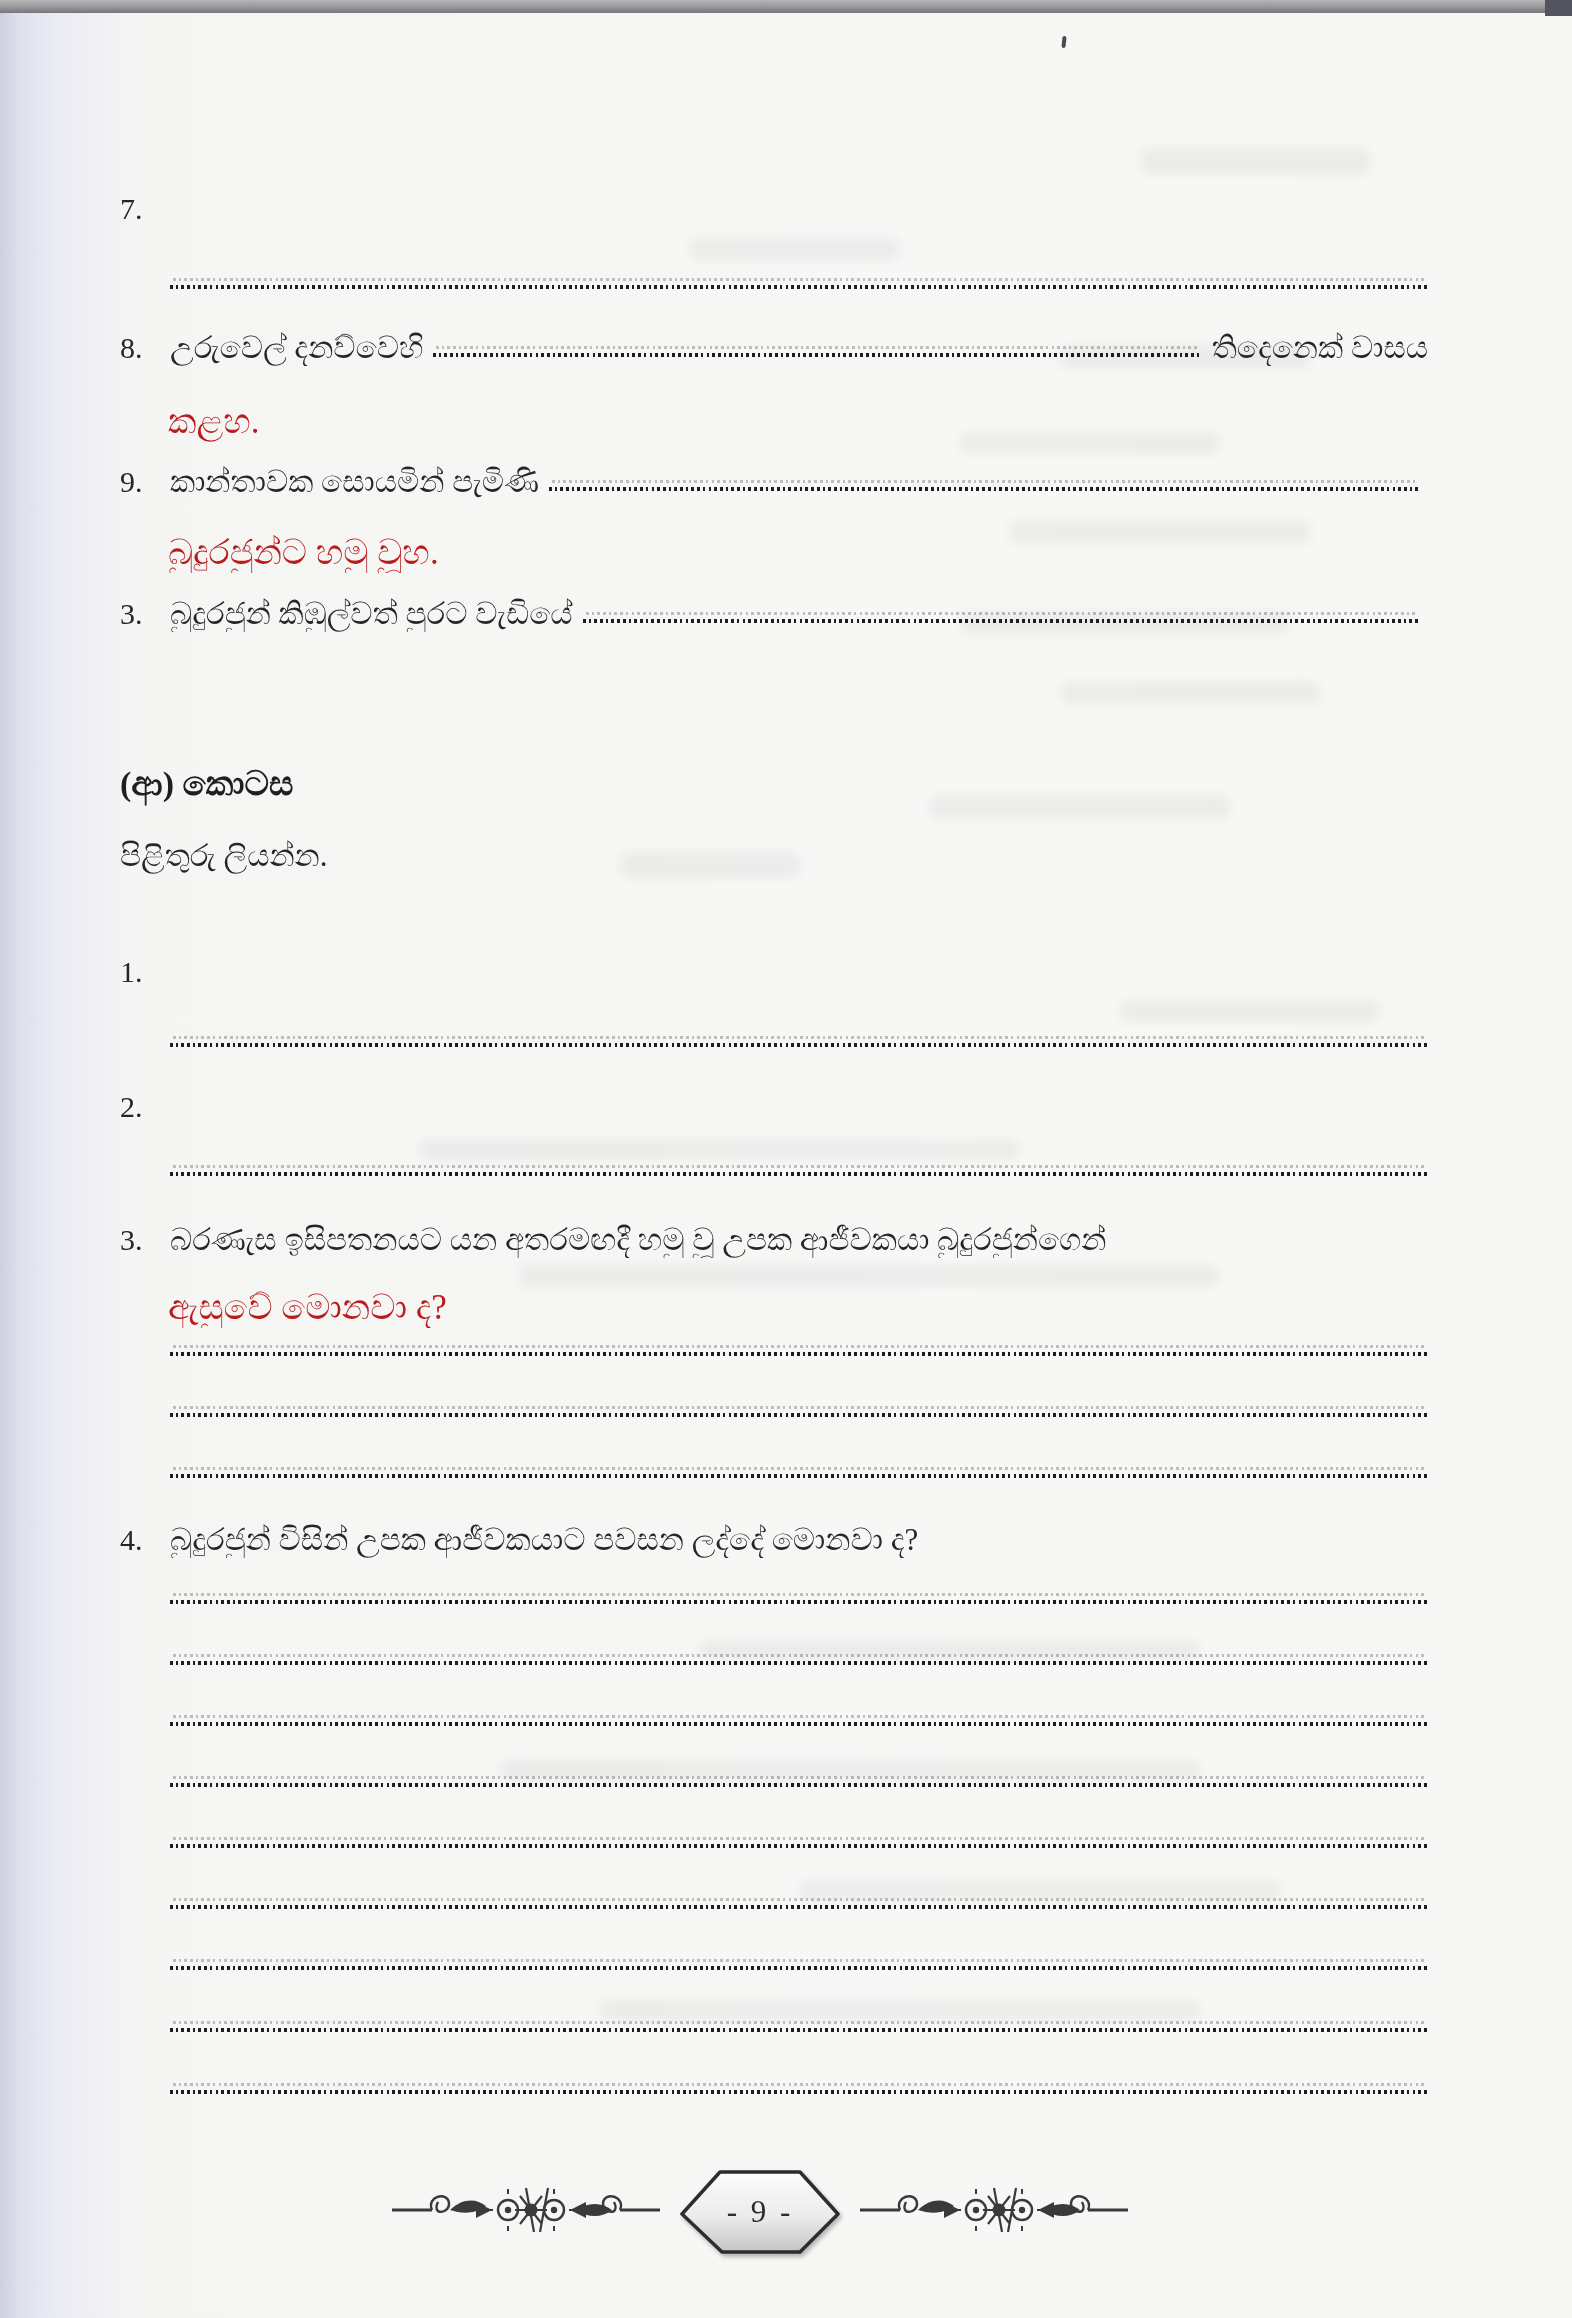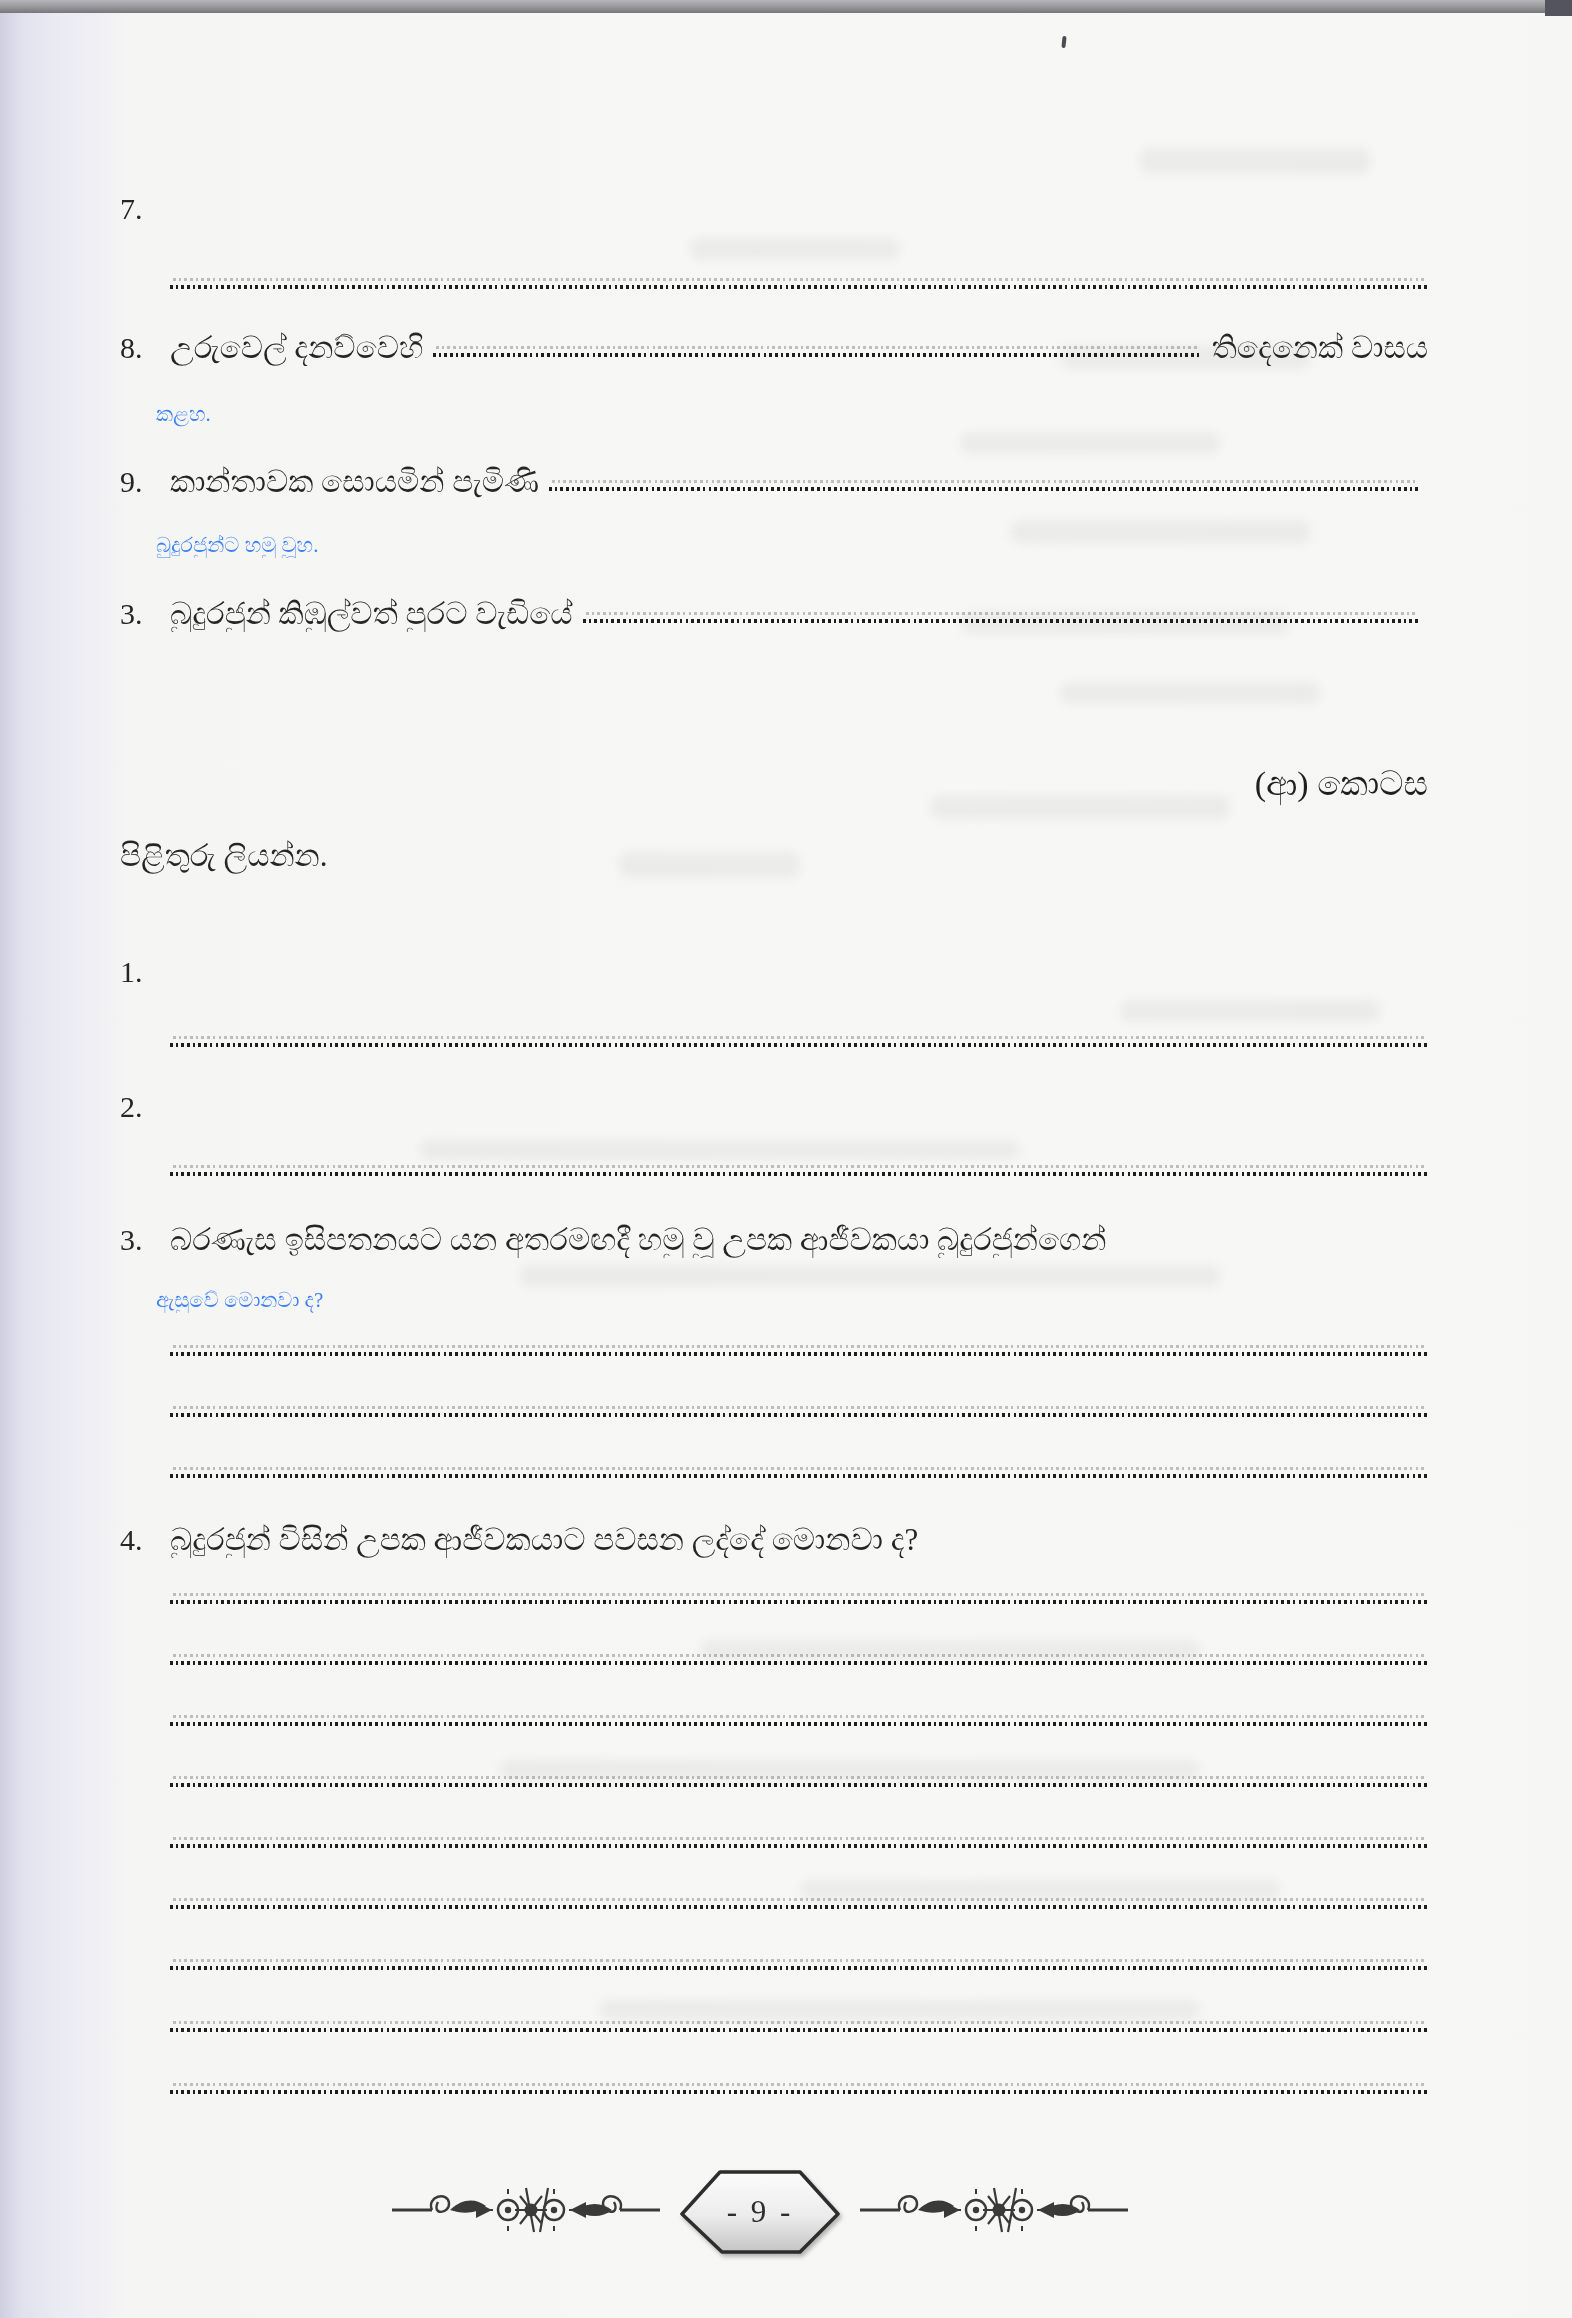--- a/index.html
+++ b/index.html
@@ -16,24 +16,24 @@
              background:linear-gradient(to right,#cfcfdf 0,#e2e2ef 18%,#ebebf4 45%,rgba(246,246,244,0) 100%);}
   .speck{position:absolute;left:1062px;top:36px;width:4px;height:12px;background:#4c4c50;
          border-radius:2px;transform:rotate(6deg);}
   .ghost{position:absolute;background:rgba(45,45,55,.05);filter:blur(4px);border-radius:9px;}
 
   
   .item{position:absolute;left:120px;right:144px;display:flex;align-items:baseline;
         font-size:31px;color:#262626;}
   .num{flex:0 0 50px;font-size:30px;}
   .stext{white-space:nowrap;overflow:hidden;max-width:78%;}
-  .cont{position:absolute;left:156px;right:144px;font-size:21px;color:#3b82f6;
+  .cont{position:absolute;left:168px;right:144px;font-size:35px;color:#b91c1c;
         white-space:nowrap;overflow:hidden;}
-  .heading{position:absolute;left:120px;right:144px;text-align:right;
-           font-size:34px;font-weight:400;color:#1f1f1f;}
+  .heading{position:absolute;left:120px;right:144px;text-align:left;
+           font-size:34px;font-weight:700;color:#1f1f1f;}
   .instruction{position:absolute;left:120px;font-size:31px;color:#262626;}
 
   
   .dots{background:repeating-linear-gradient(to right,#1e1e1e 0,#1e1e1e 2.6px,
          rgba(0,0,0,0) 2.6px,rgba(0,0,0,0) 5.7px);position:relative;}
   .dots::before{content:"";position:absolute;left:3px;right:3px;top:-7px;height:3px;
          background:inherit;opacity:.26;filter:blur(.4px);}
   .dotline{position:absolute;left:170px;right:144px;height:4px;}
   .fill{flex:1 1 60px;min-width:60px;height:4px;align-self:flex-end;margin:0 10px 9px 10px;}
 

